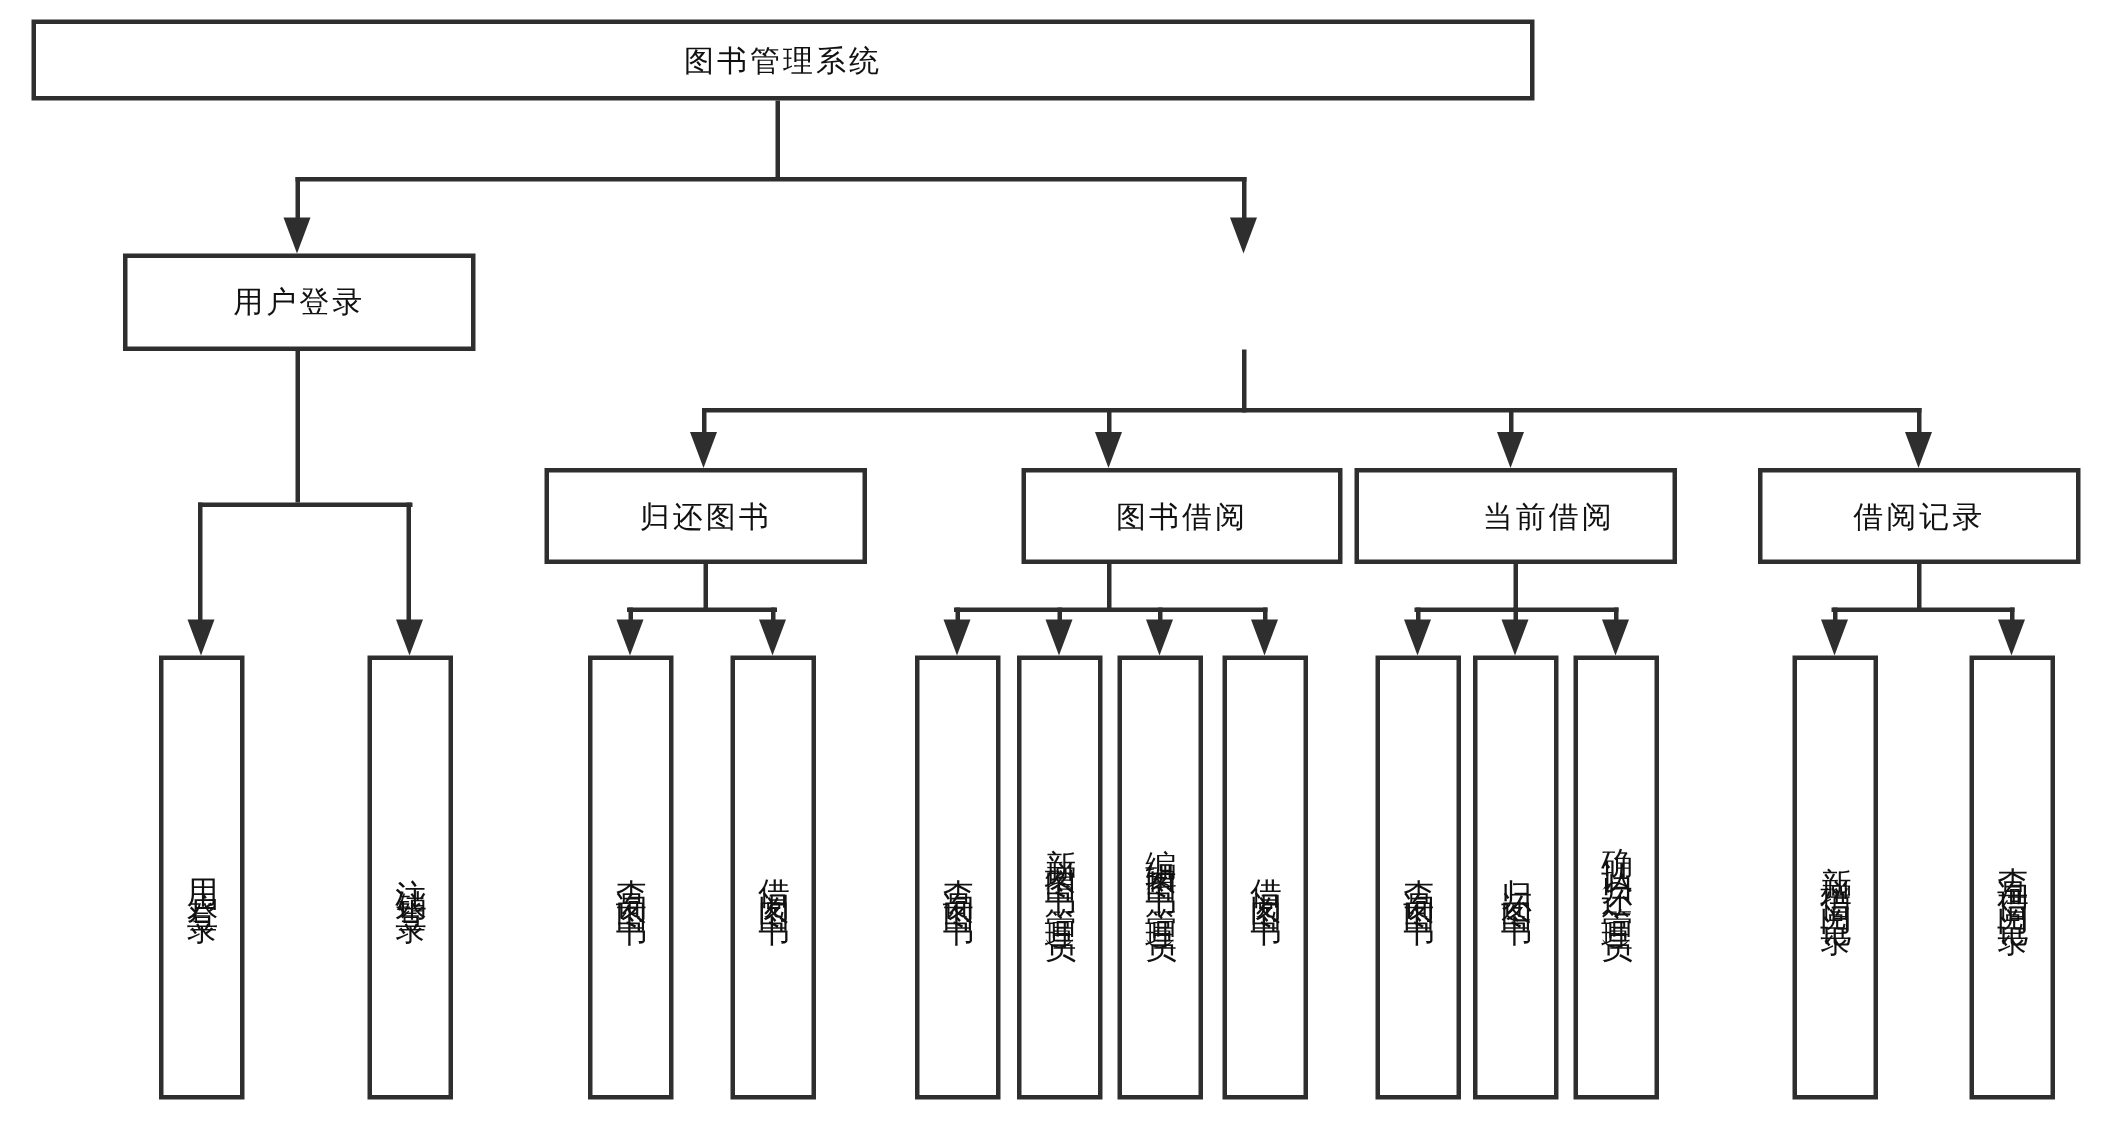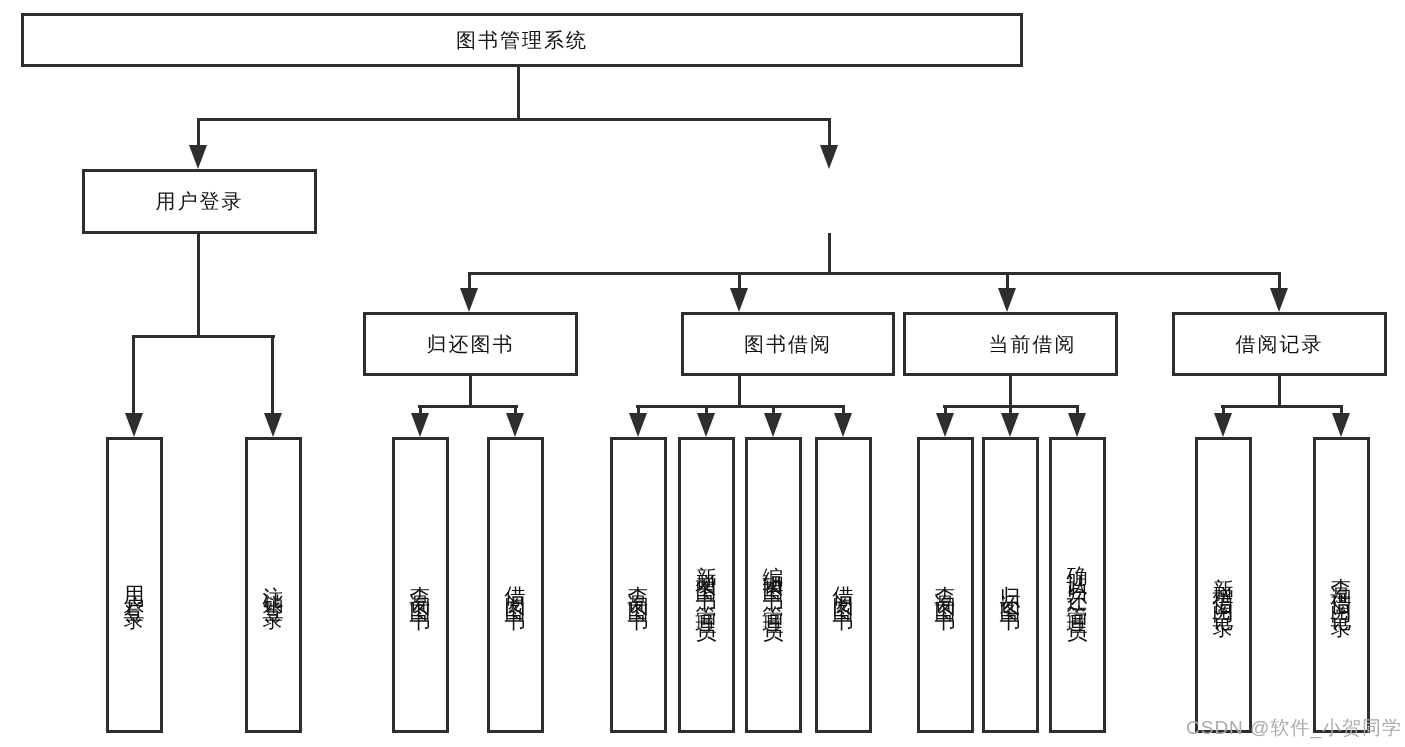--- a/index.html
+++ b/index.html
@@ -154,15 +154,14 @@
   <div class="line" style="left:1076px; top:405px; width:3px; height:12px;"></div>
   <div class="ahead" style="left:1068px; top:413px;"></div>
 
   <div class="line" style="left:1278px; top:376px; width:3px; height:31px;"></div>
   <div class="line" style="left:1221px; top:405px; width:122px; height:3px;"></div>
   <div class="line" style="left:1222px; top:405px; width:3px; height:12px;"></div>
   <div class="ahead" style="left:1214px; top:413px;"></div>
   <div class="line" style="left:1340px; top:405px; width:3px; height:12px;"></div>
   <div class="ahead" style="left:1332px; top:413px;"></div>
 
-  <div class="watermark">CSDN @软件_小贺同学</div>
 
 </div>
 
 </body></html>

